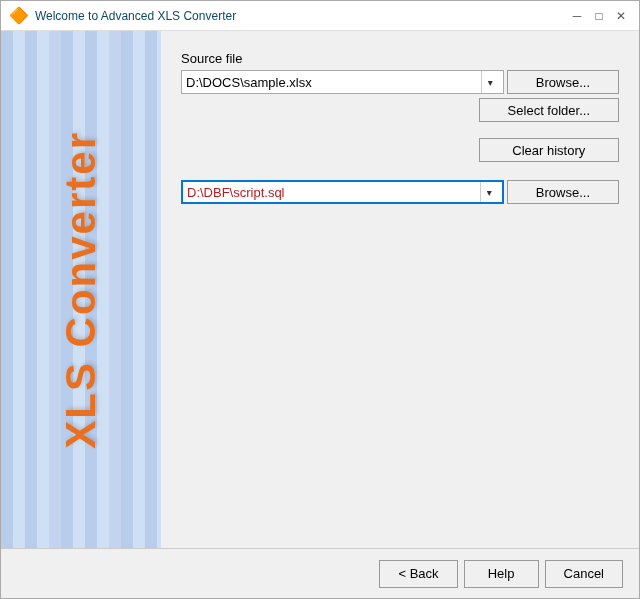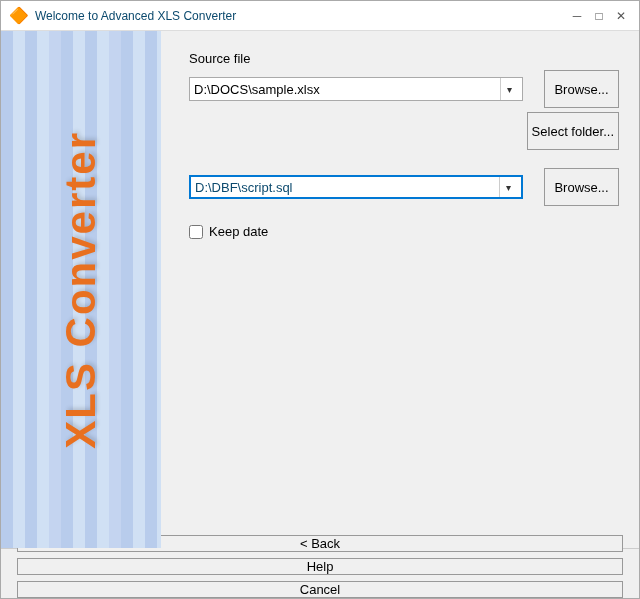--- a/index.html
+++ b/index.html
@@ -104,37 +104,36 @@
     .main-panel {
       flex: 1;
       background: #f0f0f0;
       padding: 20px 20px 10px 20px;
       display: flex;
       flex-direction: column;
     }
 
     .form-section {
       flex: 1;
-      margin-left: 8px;
     }
 
     .field-group {
       margin-bottom: 18px;
     }
 
     .field-label {
       font-size: 13px;
       color: #000;
       margin-bottom: 4px;
       display: block;
     }
 
     .input-row {
       display: flex;
-      gap: 21px;
+      gap: 3px;
       align-items: center;
     }
 
     .combo-input {
       flex: 1;
       height: 24px;
       border: 1px solid #aaa;
       background: white;
       padding: 0 4px;
       font-size: 13px;
@@ -161,22 +160,22 @@
       display: flex;
       align-items: center;
       justify-content: center;
       border-left: 1px solid #ccc;
       cursor: pointer;
       font-size: 10px;
       color: #333;
     }
 
     .btn {
-      height: 38px;
-      padding: 0 4px;
+      height: 24px;
+      padding: 0 28px;
       background: #f0f0f0;
       border: 1px solid #999;
       font-size: 13px;
       cursor: pointer;
       white-space: nowrap;
       min-width: 75px;
     }
 
     .source-row {
       display: flex;
@@ -194,24 +193,24 @@
       width: 14px;
       height: 14px;
       cursor: pointer;
     }
 
     .footer {
       height: 50px;
       background: #f0f0f0;
       border-top: 1px solid #ccc;
       display: flex;
+      align-items: center;
       justify-content: flex-end;
       padding: 0 16px;
       gap: 6px;
-      flex-direction: column;
     }
     .footer-btn {
       height: 28px;
       padding: 0 18px;
       background: #f0f0f0;
       border: 1px solid #999;
       font-size: 13px;
       cursor: pointer;
       min-width: 75px;
     }
@@ -254,40 +253,37 @@
               <div class="input-row">
                 <div class="combo-input">
                   <input type="text" value="D:\DOCS\sample.xlsx" style="">
                   <span class="combo-arrow">▾</span>
                 </div>
                 <button class="btn">Browse...</button>
               </div>
               <div style="display:flex; justify-content:flex-end;">
                 <div style="display:flex; flex-direction:column; gap:16px;">
                   <button class="btn">Select folder...</button>
+                  <button class="btn">Clear history</button>
                 </div>
               </div>
             </div>
           </div>
         </div>
 
         <div class="field-group">
           <div class="input-row">
             <div class="combo-input focused">
-              <input type="text" style="color: #0c4a6e;" value="D:\DBF\script.sql">
+              <input type="text" style="color: #b91c1c;" value="D:\DBF\script.sql">
               <span class="combo-arrow">▾</span>
             </div>
             <button class="btn">Browse...</button>
           </div>
         </div>
 
-        <div class="checkbox-row">
-          <input type="checkbox" id="keepdate" style="">
-          <label for="keepdate">Keep date</label>
-        </div>
 
       </div>
     </div>
   </div>
 
   <div class="footer">
     <button class="footer-btn">&lt; Back</button>
     <button class="footer-btn">Help</button>
     <button class="footer-btn">Cancel</button>
   </div>

